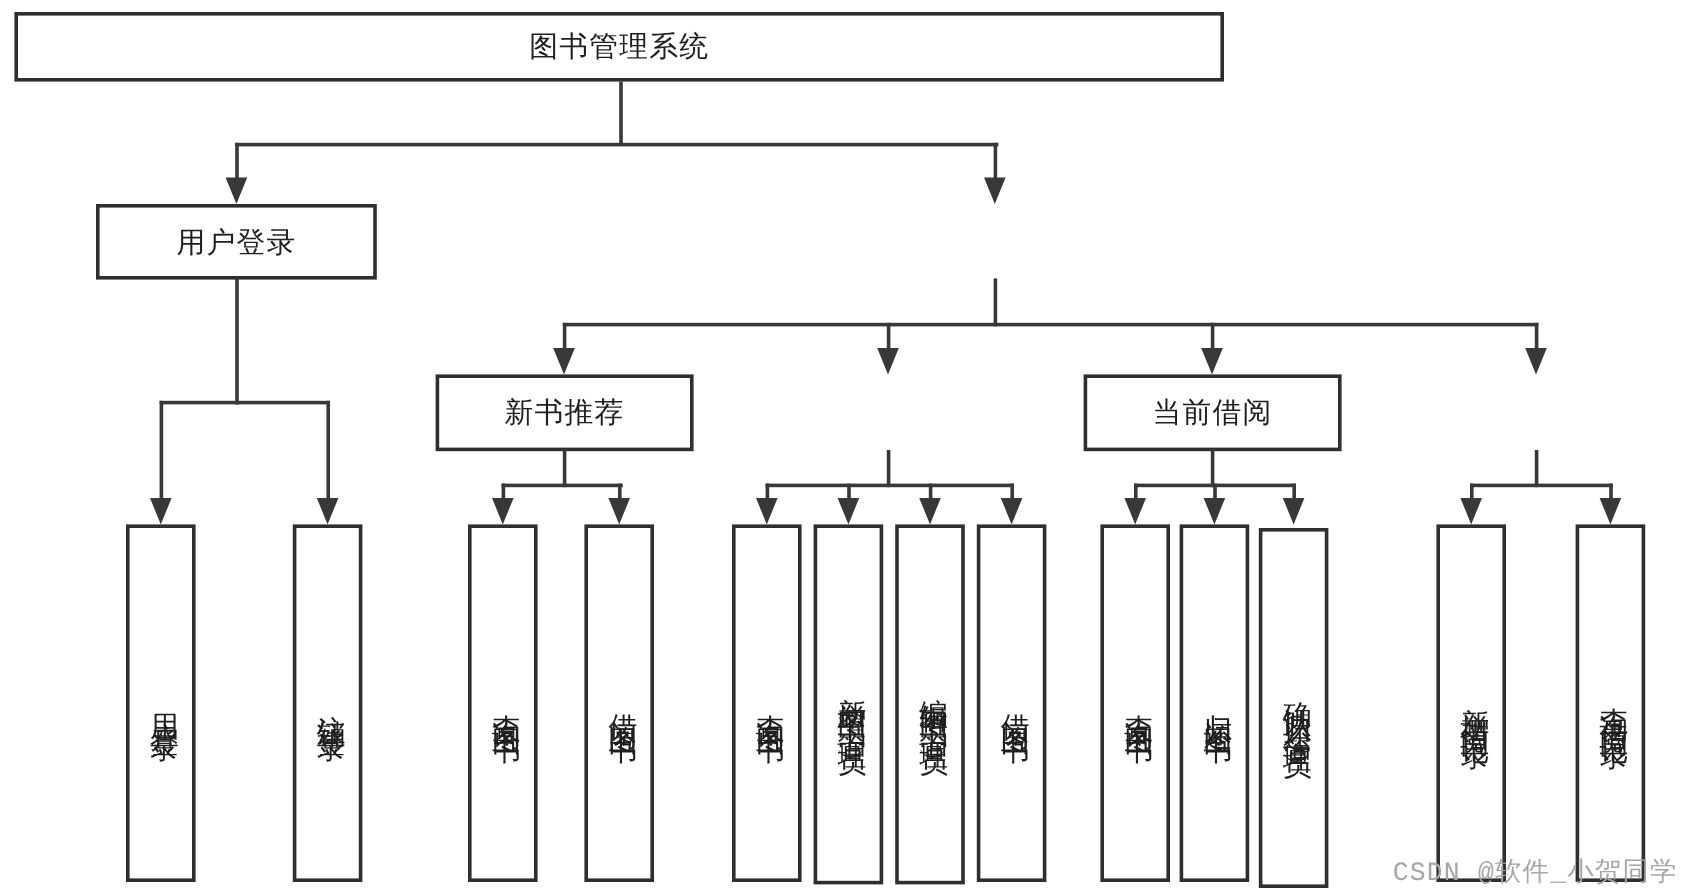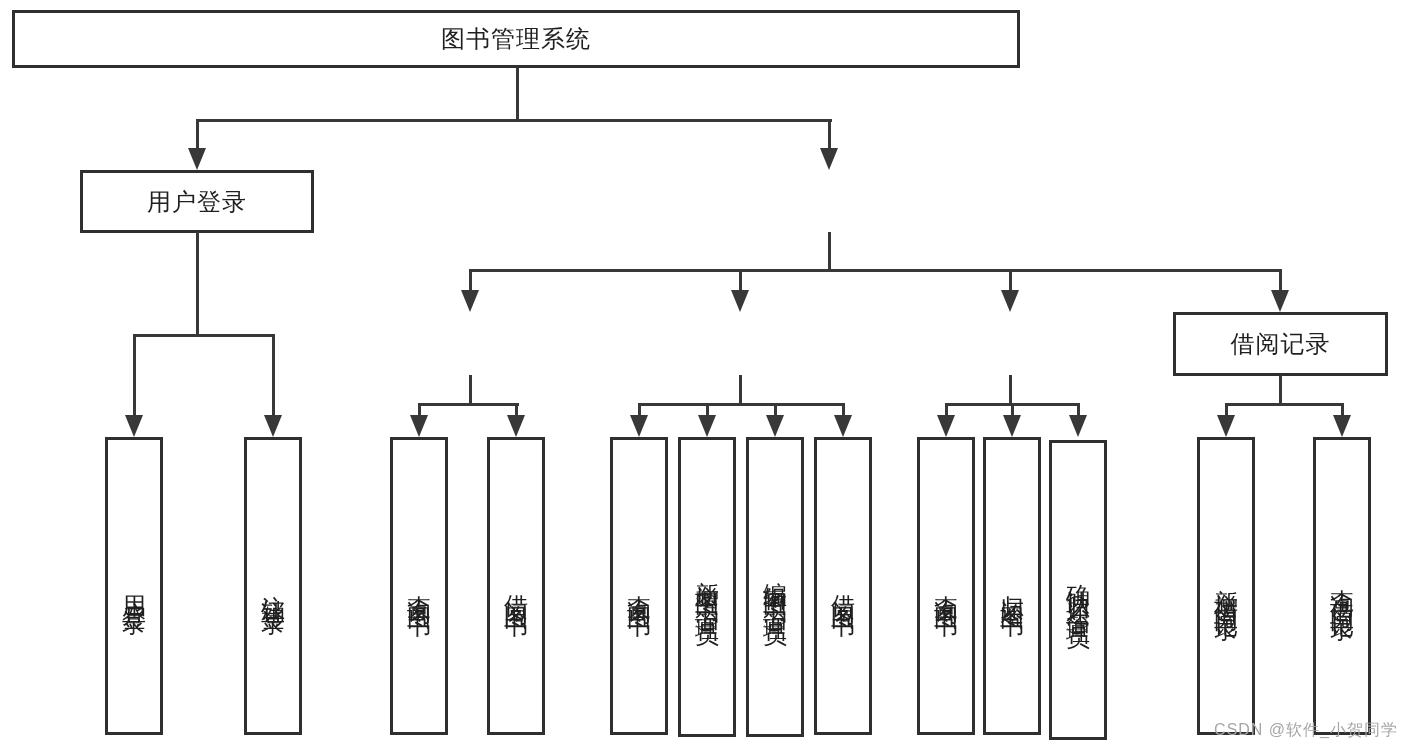--- a/index.html
+++ b/index.html
@@ -3,21 +3,21 @@
 <meta charset="utf-8">
 <style>
   :root{
     --line:#383838; --border:#2f2f2f; --text:#1f1f1f;
     --watermark:#a6a6a6; --background:#ffffff;
   }
   html,body{margin:0;padding:0;background:var(--background);}
   .canvas{
     position:relative; width:1405px; height:747px;
     background:var(--background); overflow:hidden;
-    font-family:Liberation Sans, sans-serif;
+    font-family:Liberation Mono, monospace;
     color:var(--text);
   }
   .node{
     position:absolute; box-sizing:border-box;
     border:3px solid var(--border); background:#fff;
     display:flex; align-items:center; justify-content:center;
     font-size:24px; letter-spacing:1px; white-space:nowrap;
   }
   .leaf{
     writing-mode:vertical-rl; text-orientation:mixed;
@@ -26,21 +26,21 @@
   }
   .hline,.vline{position:absolute; background:var(--line);}
   .hline{height:3px;} .vline{width:3px;}
   .arrow{
     position:absolute; width:0; height:0;
     border-left:9px solid transparent; border-right:9px solid transparent;
     border-top:22px solid var(--line);
   }
   .watermark{
     position:absolute; right:7px; bottom:6px;
-    font-size:16px; color:var(--watermark); letter-spacing:1px;
+    font-size:22px; color:var(--watermark); letter-spacing:1px;
     white-space:nowrap;
   }
 </style>
 </head>
 <body>
 
 <div class="canvas">
 
   <div class="node" style="left:12px;top:10px;width:1008px;height:58px">图书管理系统</div>
 
@@ -64,21 +64,22 @@
   <div class="hline" style="left:469px;top:269px;width:813px"></div>
   <div class="vline" style="left:469px;top:269px;height:23px"></div>
   <div class="vline" style="left:739px;top:269px;height:23px"></div>
   <div class="vline" style="left:1009px;top:269px;height:23px"></div>
   <div class="vline" style="left:1279px;top:269px;height:23px"></div>
   <div class="arrow" style="left:461px;top:290px"></div>
   <div class="arrow" style="left:731px;top:290px"></div>
   <div class="arrow" style="left:1001px;top:290px"></div>
   <div class="arrow" style="left:1271px;top:290px"></div>
 
-  <div class="node" style="left:1173px;top:312px;width:215px;height:64px">借阅记录</div>
+  <div class="node" style="left:363px;top:312px;width:215px;height:64px">新书推荐</div>
+  <div class="node" style="left:903px;top:312px;width:215px;height:64px">当前借阅</div>
 
   <div class="vline" style="left:469px;top:375px;height:31px"></div>
   <div class="hline" style="left:418px;top:403px;width:101px"></div>
   <div class="vline" style="left:418px;top:403px;height:15px"></div>
   <div class="vline" style="left:515px;top:403px;height:15px"></div>
   <div class="arrow" style="left:410px;top:415px"></div>
   <div class="arrow" style="left:507px;top:415px"></div>
 
   <div class="vline" style="left:739px;top:375px;height:31px"></div>
   <div class="hline" style="left:638px;top:403px;width:207px"></div>

